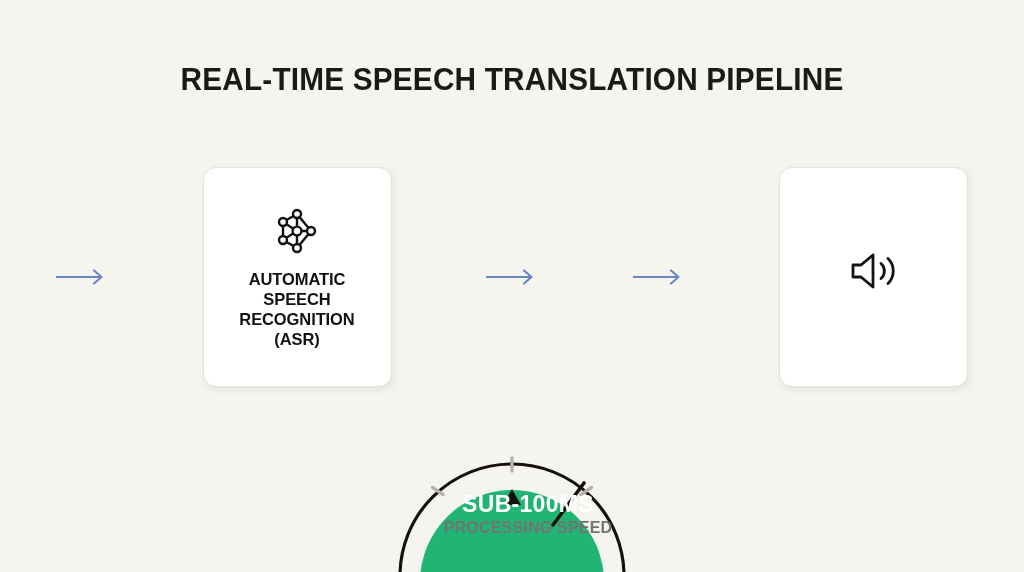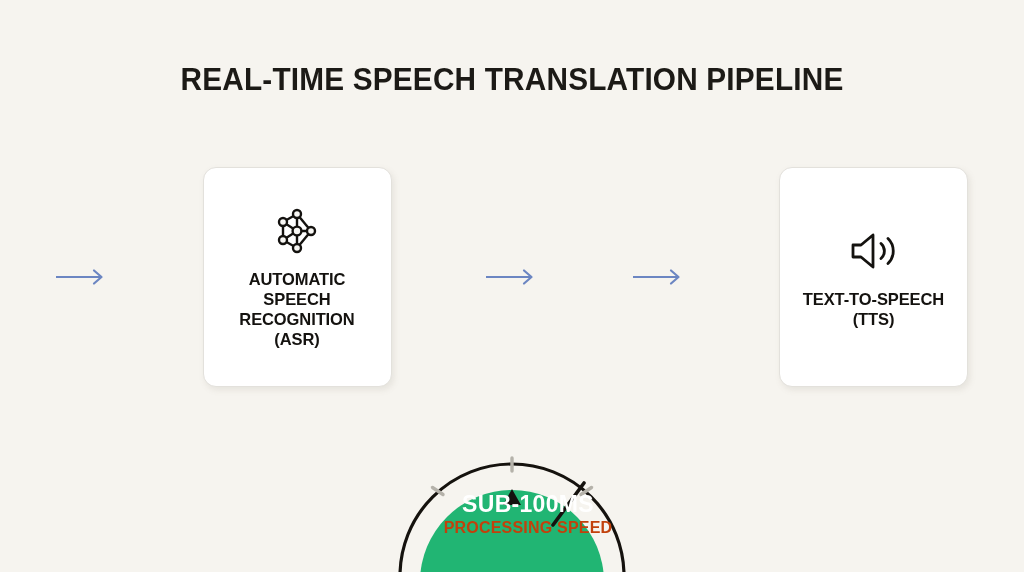--- a/index.html
+++ b/index.html
@@ -116,21 +116,21 @@
     font-weight: bold;
     font-size: 23px;
     color: #ffffff;
     letter-spacing: 0.3px;
     line-height: 25px;
   }
   .gauge-caption {
     font-family: "Liberation Sans", sans-serif;
     font-weight: bold;
     font-size: 16px;
-    color: #c2410c;
+    color: #737373;
     letter-spacing: 0.2px;
     line-height: 20px;
     margin-top: 1px;
   }
 </style>
 </head>
 <body>
 
 <div id="stage">
 
@@ -189,22 +189,20 @@
     </div>
 
     <div class="card">
       <div class="icon-wrap">
         <svg width="50" height="42" viewBox="0 0 50 42" fill="none" stroke="#14120f" stroke-width="2.8" stroke-linecap="round" stroke-linejoin="round">
           <path d="M24 5 L12 15 L4 15 L4 27 L12 27 L24 37 Z"></path>
           <path d="M32 13.5a10 10 0 0 1 0 15"></path>
           <path d="M39 8.5a17.5 17.5 0 0 1 0 25"></path>
         </svg>
       </div>
-      <div class="card-label">TEXT-TO-SPEECH
-(TTS)</div>
     </div>
 
   </div>
 
   <div class="gauge">
     <svg width="236" height="170" viewBox="0 0 236 170" fill="none">
 
       <path d="M 6 170 A 112 112 0 1 1 230 170" stroke="#15120e" stroke-width="3.2" fill="none" stroke-linecap="round"></path>
 
       <line x1="38.5" y1="81.5" x2="49" y2="88.5" stroke="#b5b2aa" stroke-width="3.4" stroke-linecap="round"></line>

